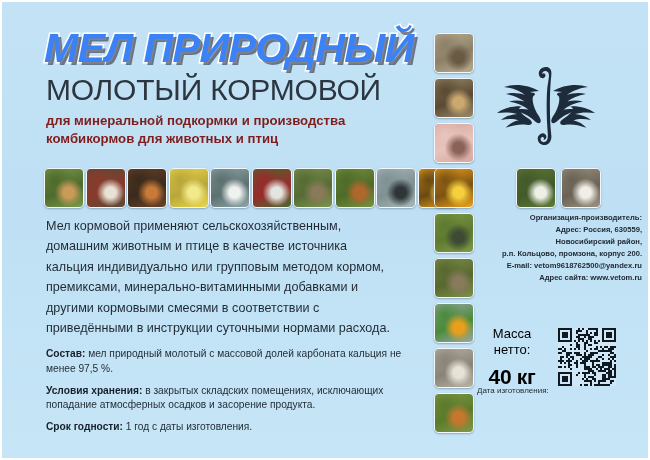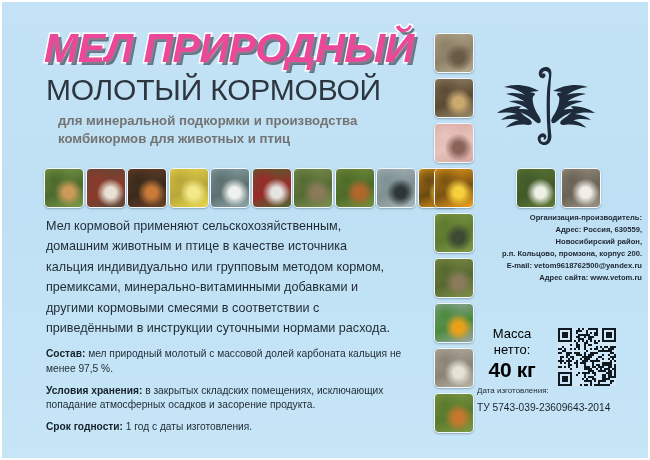--- a/index.html
+++ b/index.html
@@ -29,43 +29,43 @@
     position: absolute;
     left: 44px;
     top: 28px;
     width: 390px;
   }
   .title-main {
     font-size: 41px;
     font-weight: bold;
     font-style: italic;
     letter-spacing: -0.5px;
-    color: #ec4899;
+    color: #3b82f6;
     line-height: 1.02;
     white-space: nowrap;
     -webkit-text-stroke: 3px #ffffff;
     paint-order: stroke fill;
     text-shadow: 3px 3px 0 rgba(25,30,45,0.55);
     margin: 0;
   }
   .title-sub {
     font-size: 30px;
     font-weight: normal;
     color: #2d3640;
     line-height: 1.05;
     letter-spacing: -0.2px;
     white-space: nowrap;
     margin: 4px 0 0 2px;
   }
   .title-desc {
     font-size: 13.2px;
     font-weight: bold;
-    color: #737373;
+    color: #7f1d1d;
     line-height: 1.34;
-    margin: 7px 0 0 14px;
+    margin: 7px 0 0 2px;
   }
 
   
   .photo {
     position: absolute;
     border-radius: 5px;
     border: 1.2px solid #f2f7fb;
     box-shadow: 0 1px 2px rgba(20,40,60,0.32);
     background-size: cover;
     background-position: center;
@@ -134,21 +134,21 @@
     text-align: center;
     color: #000000;
   }
   .mass .lbl {
     font-size: 13px;
     line-height: 1.22;
   }
   .mass .val {
     font-size: 21px;
     font-weight: bold;
-    margin-top: 0;
+    margin-top: 7px;
     letter-spacing: -0.3px;
   }
 
   
   .qr {
     position: absolute;
     left: 558px;
     top: 328px;
     width: 58px;
     height: 58px;
@@ -622,21 +622,20 @@
           <rect x="21" y="28" width="1" height="1"></rect>
           <rect x="22" y="28" width="1" height="1"></rect>
           <rect x="23" y="28" width="1" height="1"></rect>
           <rect x="24" y="28" width="1" height="1"></rect>
           <rect x="25" y="28" width="1" height="1"></rect>
         </g>
     </svg>
   </div>
 
   <div class="date-made">Дата изготовления:</div>
-  <div class="tu-code">ТУ 5743-039-23609643-2014</div>
 
 <div class="photo" style="left: 44px; top: 168px; width: 38px; height: 38px;">
       <i style="background: radial-gradient(circle at 62% 62%, rgb(201, 154, 88) 0%, rgb(201, 154, 88) 16%, rgba(0, 0, 0, 0) 42%), radial-gradient(circle at 26% 30%, rgb(77, 106, 44) 0%, rgba(0, 0, 0, 0) 48%), linear-gradient(160deg, rgb(122, 154, 74) 0%, rgb(77, 106, 44) 55%, rgb(122, 154, 74) 100%);"></i>
     </div>
     <div class="photo" style="left: 86px; top: 168px; width: 38px; height: 38px;">
       <i style="background: radial-gradient(circle at 62% 62%, rgb(232, 226, 212) 0%, rgb(232, 226, 212) 16%, rgba(0, 0, 0, 0) 42%), radial-gradient(circle at 26% 30%, rgb(138, 58, 42) 0%, rgba(0, 0, 0, 0) 48%), linear-gradient(160deg, rgb(90, 74, 58) 0%, rgb(138, 58, 42) 55%, rgb(90, 74, 58) 100%);"></i>
     </div>
     <div class="photo" style="left: 127px; top: 168px; width: 38px; height: 38px;">
       <i style="background: radial-gradient(circle at 62% 62%, rgb(200, 122, 58) 0%, rgb(200, 122, 58) 16%, rgba(0, 0, 0, 0) 42%), radial-gradient(circle at 26% 30%, rgb(58, 42, 28) 0%, rgba(0, 0, 0, 0) 48%), linear-gradient(160deg, rgb(106, 66, 40) 0%, rgb(58, 42, 28) 55%, rgb(106, 66, 40) 100%);"></i>
     </div>

